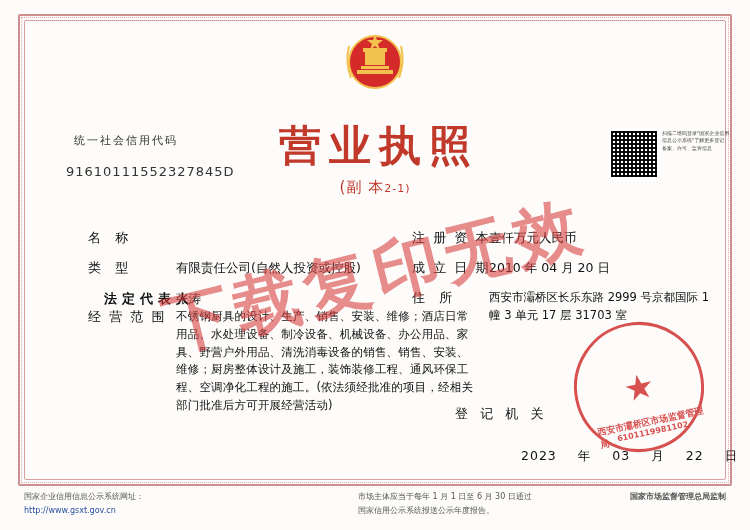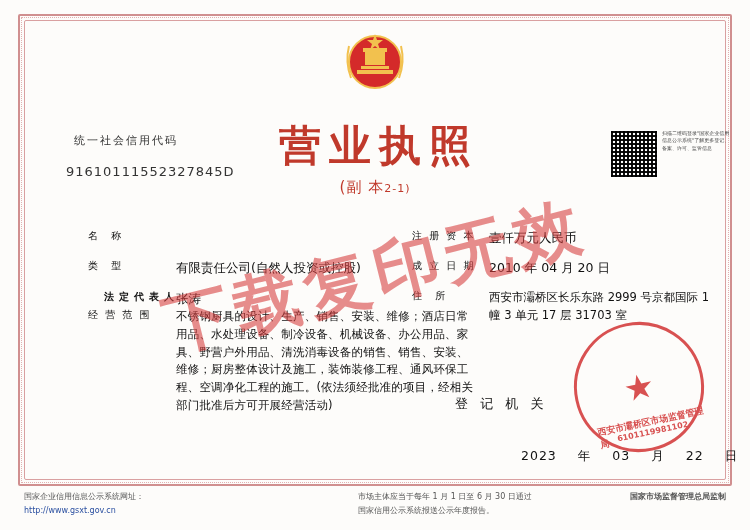--- a/index.html
+++ b/index.html
@@ -90,21 +90,21 @@
   .qr-note{
     position:absolute;
     right:18px;top:130px;
     width:70px;
     font-size:5px;
     line-height:1.45;
     color:#444;
   }
   .flabel{
     position:absolute;
-    font-size:10px;
+    font-size:13px;
     color:#111;
     letter-spacing:5px;
     white-space:nowrap;
     text-align:center;
   }
   .fvalue{
     position:absolute;
     font-size:12.5px;
     color:#111;
     white-space:nowrap;
@@ -122,21 +122,21 @@
     position:absolute;
     left:489px;top:288px;
     width:226px;
     font-size:11.5px;
     line-height:1.6;
     color:#111;
   }
   
   .registrar{
     position:absolute;
-    left:455px;top:395px;
+    left:455px;top:405px;
     font-size:13px;
     letter-spacing:4px;
     color:#111;
   }
   
   .dateline{
     position:absolute;
     left:500px;top:448px;
     font-size:12.5px;
     color:#111;

